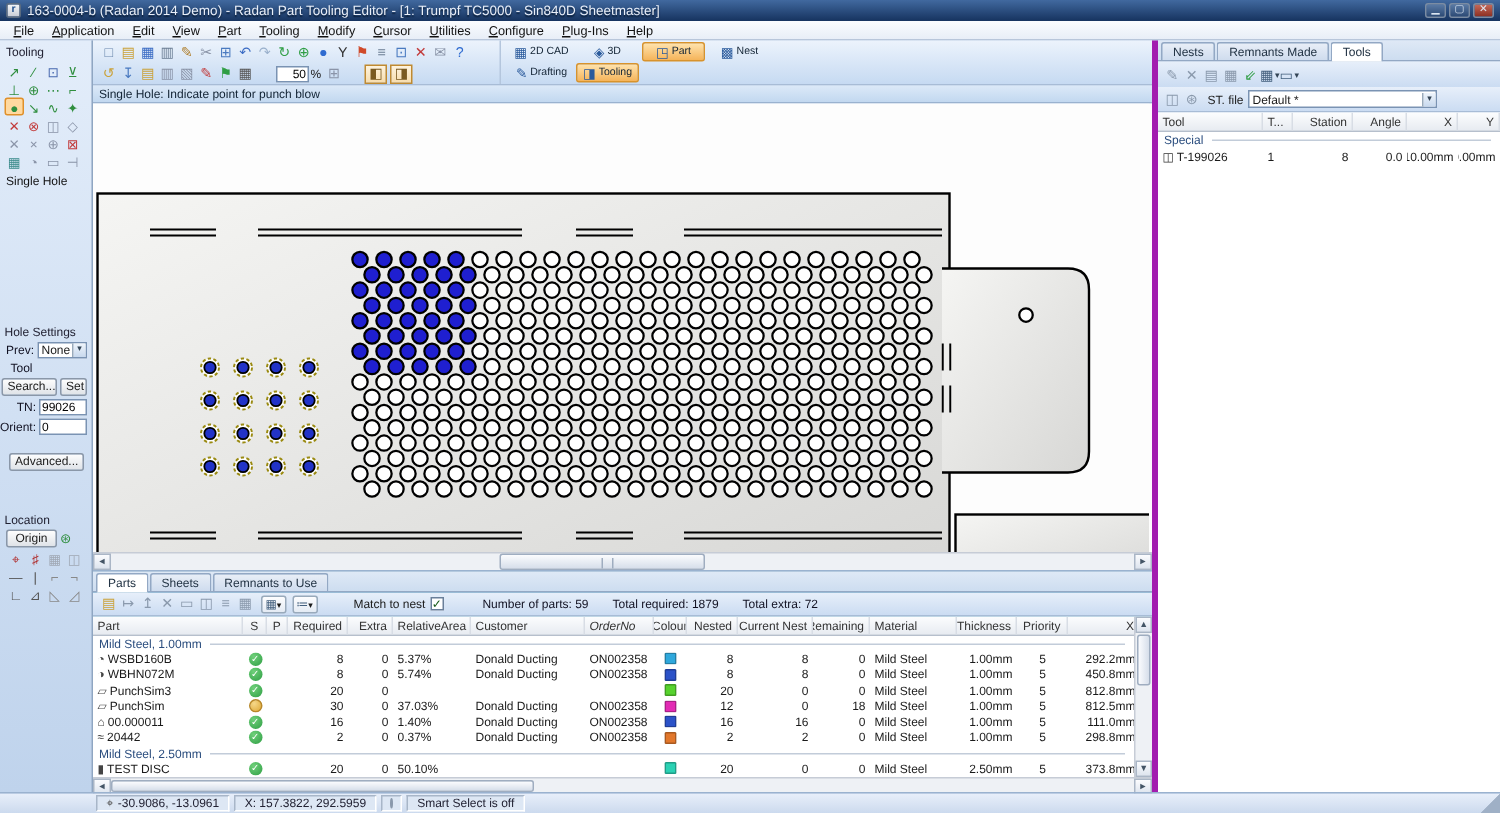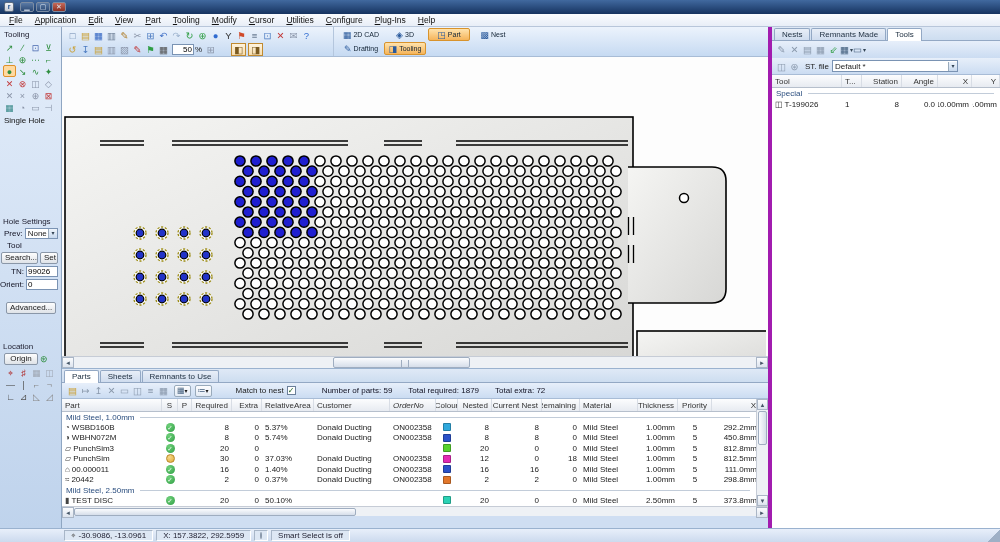--- a/index.html
+++ b/index.html
@@ -39,21 +39,21 @@
   .loccell { font-size:9px; line-height:12px; text-align:center; }
 
   
   .centercol { width:706px; display:flex; flex-direction:column; min-width:0; }
 
   .toolbars { height:30px; background:linear-gradient(#ecf3fc,#c6daf2); border-bottom:1px solid #a8bcd6; display:flex; }
   .tb-left { width:272px; padding:1px 0 0 4px; border-right:1px solid #b4c6dd; }
   .tb-row { height:14px; display:flex; align-items:center; }
   .tbico { display:inline-flex; align-items:center; justify-content:center; width:13px; height:13px; font-size:9.5px; }
   .tbico .dd { font-size:6px; color:#345; margin-left:1px; }
-  .zoombox { width:22px; height:11px; border:1px solid #7a93b3; background:#fff; font-size:8px; text-align:right; padding-right:1px; font-family:"Liberation Sans",sans-serif; margin-left:2px; }
+  .zoombox { width:22px; height:11px; border:1px solid #7a93b3; background:#fff; font-size:8px; text-align:right; padding-right:1px; font-family:"Liberation Sans",sans-serif; margin-left:14px; }
   .zoomsuffix { font-size:8px; margin:0 2px 0 1px; }
   .winpair { margin-left:14px; display:flex; gap:2px; }
   .winpair .tbico { border:1px solid #c08a30; background:linear-gradient(#fef3dd,#f7ddae); width:15px; }
   .tb-views { display:flex; flex-direction:column; padding:1px 0 0 6px; }
   .vrow { display:flex; gap:2px; height:14px; }
   .viewbtn { width:42px; height:13px; display:flex; align-items:center; justify-content:center; gap:2px; border:1px solid transparent; border-radius:2px; }
   .viewbtn.active { background:linear-gradient(#ffe3ad,#f5b45a); border:1px solid #d8932c; }
   .vb-ico { font-size:9px; color:#2a5a9c; }
   .vb-label { font-size:7px; color:#123; }
 
@@ -116,20 +116,21 @@
   .grip { margin-left:auto; width:13px; height:13px; background:
     linear-gradient(135deg, transparent 50%, #9fb0c6 50%) ; clip-path:polygon(100% 0,100% 100%,0 100%); }
 </style>
 </head>
 <body>
 
 <div class="app">
 
   <div class="titlebar">
     <div class="appicon">r</div>
+    <div class="titletext">163-0004-b (Radan 2014 Demo) - Radan Part Tooling Editor - [1: Trumpf TC5000 - Sin840D Sheetmaster]</div>
     <div class="winbtn">▁</div>
     <div class="winbtn">▢</div>
     <div class="winbtn close">✕</div>
   </div>
 
   <div class="menubar" id="menubar">
       <span class="menu-item">File</span>
       <span class="menu-item">Application</span>
       <span class="menu-item">Edit</span>
       <span class="menu-item">View</span>
@@ -286,20 +287,23 @@
               <div class="viewbtn">
                 <div class="vb-ico">✎</div>
                 <div class="vb-label">Drafting</div>
               </div>
               <div class="viewbtn active">
                 <div class="vb-ico">◨</div>
                 <div class="vb-label">Tooling</div>
               </div>
             </div>
         </div>
+      </div>
+      <div class="promptbar">
+        <span>Single Hole: Indicate point for punch blow</span>
       </div>
 
       <div class="canvas">
         <svg id="drawingsvg" width="704" height="300" viewBox="0 0 704 300">
             <defs>
               <linearGradient id="pg" x1="0" y1="0" x2="1" y2="1">
         <stop offset="0" stop-color="#f5f5f3"></stop>
                 <stop offset="1" stop-color="#d7d7d5"></stop>
         </linearGradient>
             </defs>

